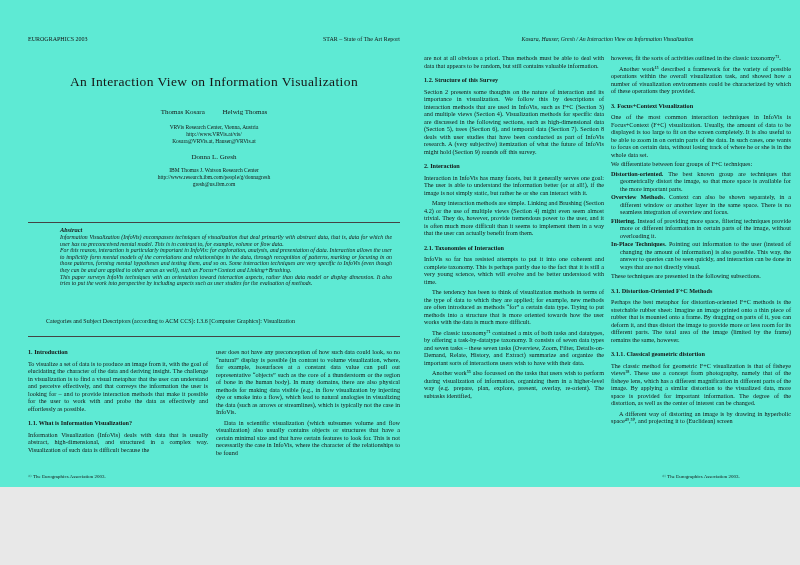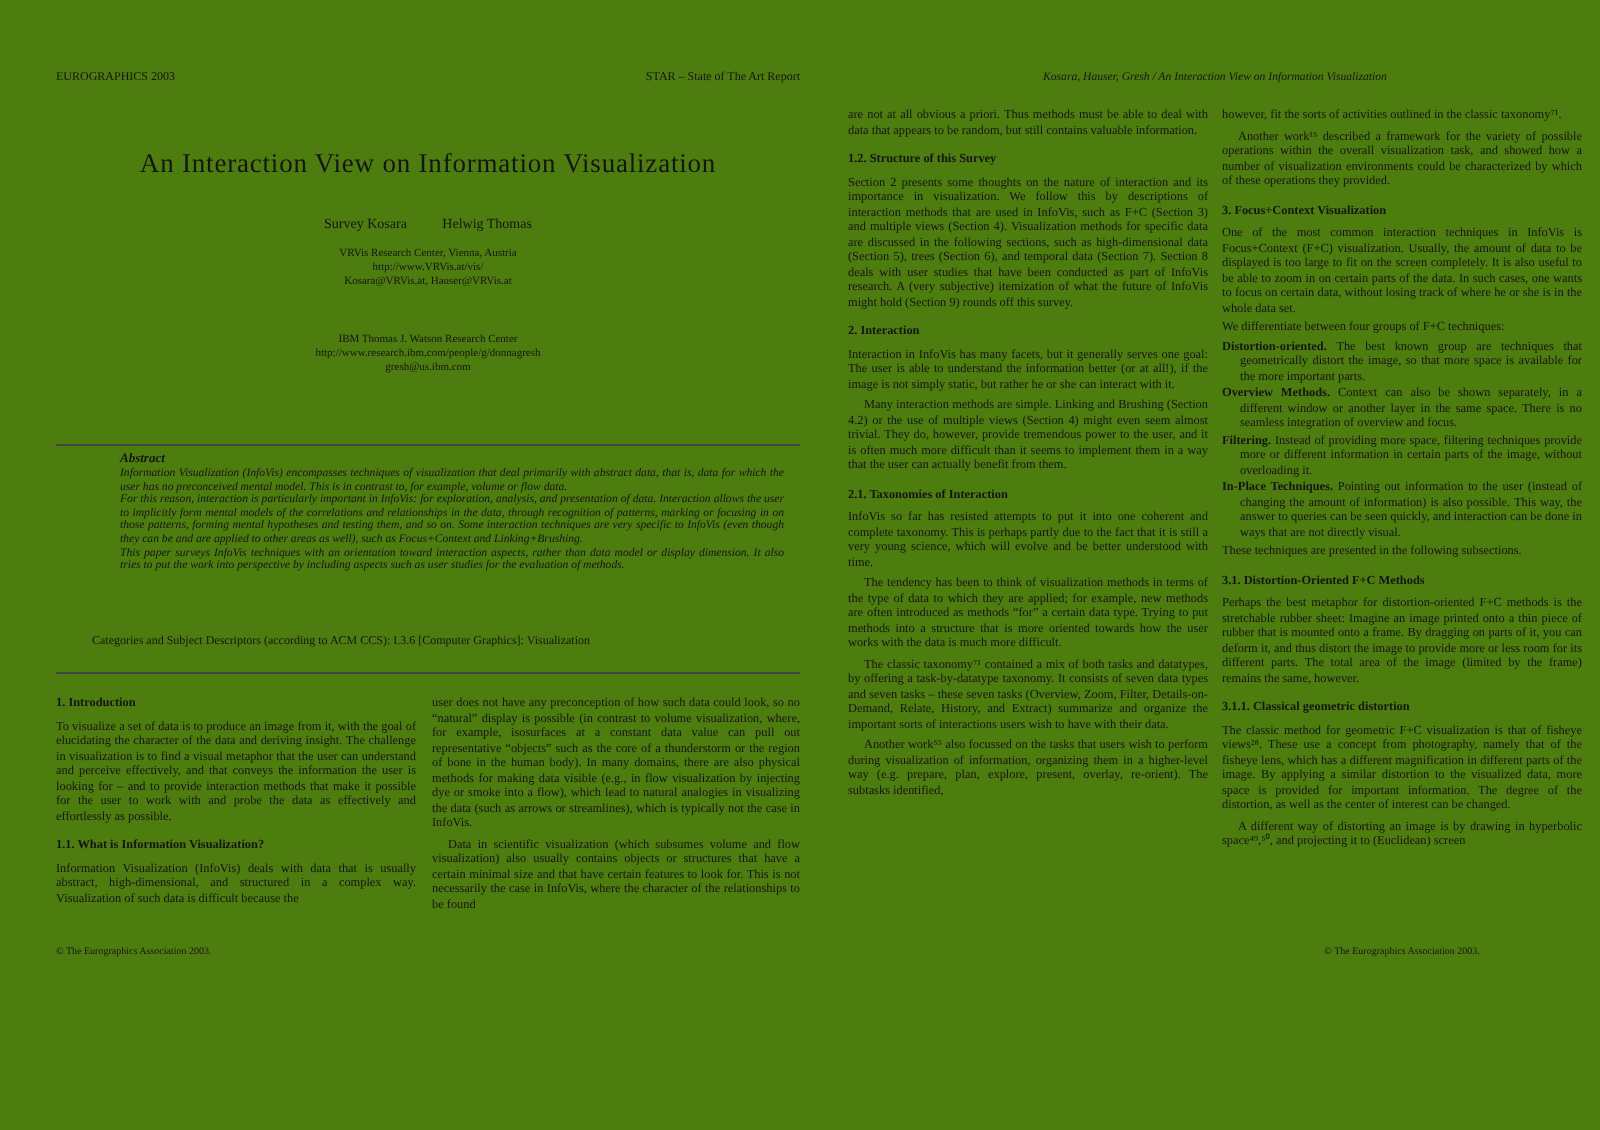--- a/index.html
+++ b/index.html
@@ -1,17 +1,17 @@
 <!DOCTYPE html>
 <html><head>
 <meta charset="utf-8">
 <style>
   html,body { margin:0; padding:0; background:#e8e8e8; }
   .sheet {
-    position:relative; width:800px; height:565px; background:#4d7c0f;
+    position:relative; width:800px; height:487px; background:#5eead4;
     font-family:"Liberation Serif", serif; color:#151515; overflow:hidden;
     margin:0 auto;
   }
   
   .col { position:absolute; font-size:6.2px; line-height:7.5px; }
   .blk { text-align:justify; margin:0 0 2px 0; }
   .blk.h { font-weight:bold; text-align:left; margin:7px 0 4px 0; }
   .blk.p { margin-top:2px; }
   .blk.pi { text-indent:8px; margin-top:3px; }
   .blk.item { padding-left:9px; text-indent:-9px; margin:0 0 1px 0; }
@@ -54,30 +54,31 @@
 <div class="sheet">
 
   <div class="pg-header lp-header">
     <span>EUROGRAPHICS 2003</span>
     <span>STAR – State of The Art Report</span>
   </div>
 
   <div class="title">An Interaction View on Information Visualization</div>
 
   <div class="authors">
-    <span>Survey Kosara</span>
+    <span>Thomas Kosara</span>
     <span>Helwig Thomas</span>
   </div>
 
   <div class="affil affil1">
     <div>VRVis Research Center, Vienna, Austria</div>
     <div>http://www.VRVis.at/vis/</div>
     <div>Kosara@VRVis.at, Hauser@VRVis.at</div>
   </div>
 
+  <div class="author3">Donna L. Gresh</div>
 
   <div class="affil affil2">
     <div>IBM Thomas J. Watson Research Center</div>
     <div>http://www.research.ibm.com/people/g/donnagresh</div>
     <div>gresh@us.ibm.com</div>
   </div>
 
   <div class="rule rule1"></div>
 
   <div class="abstract-label">Abstract</div>

